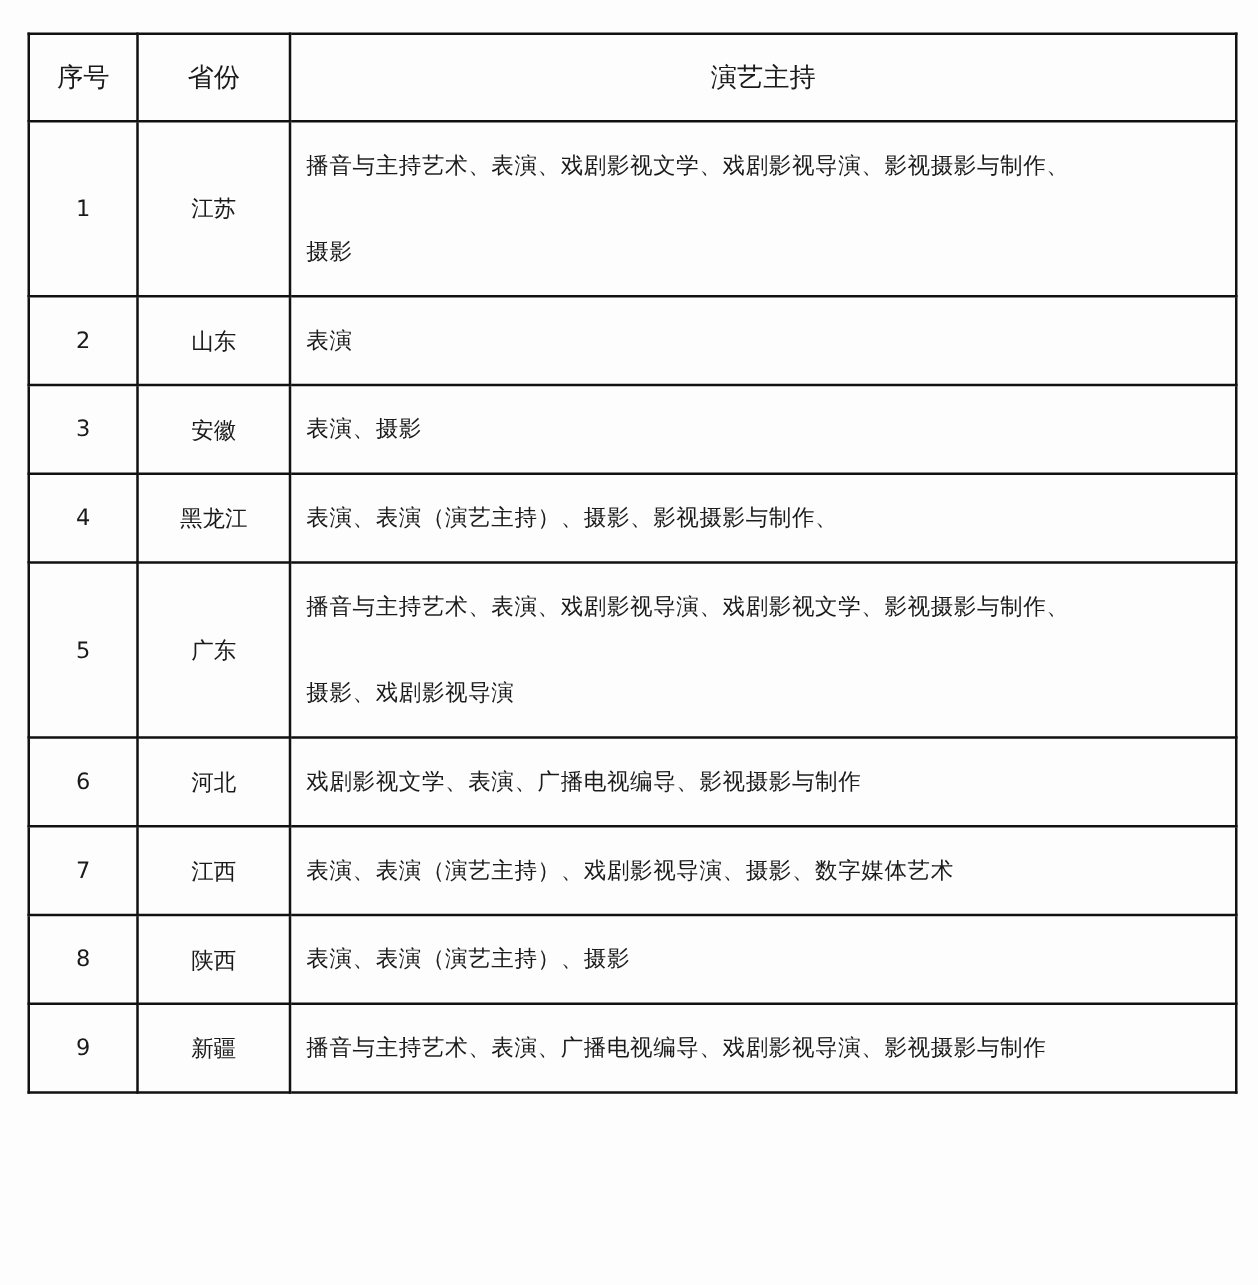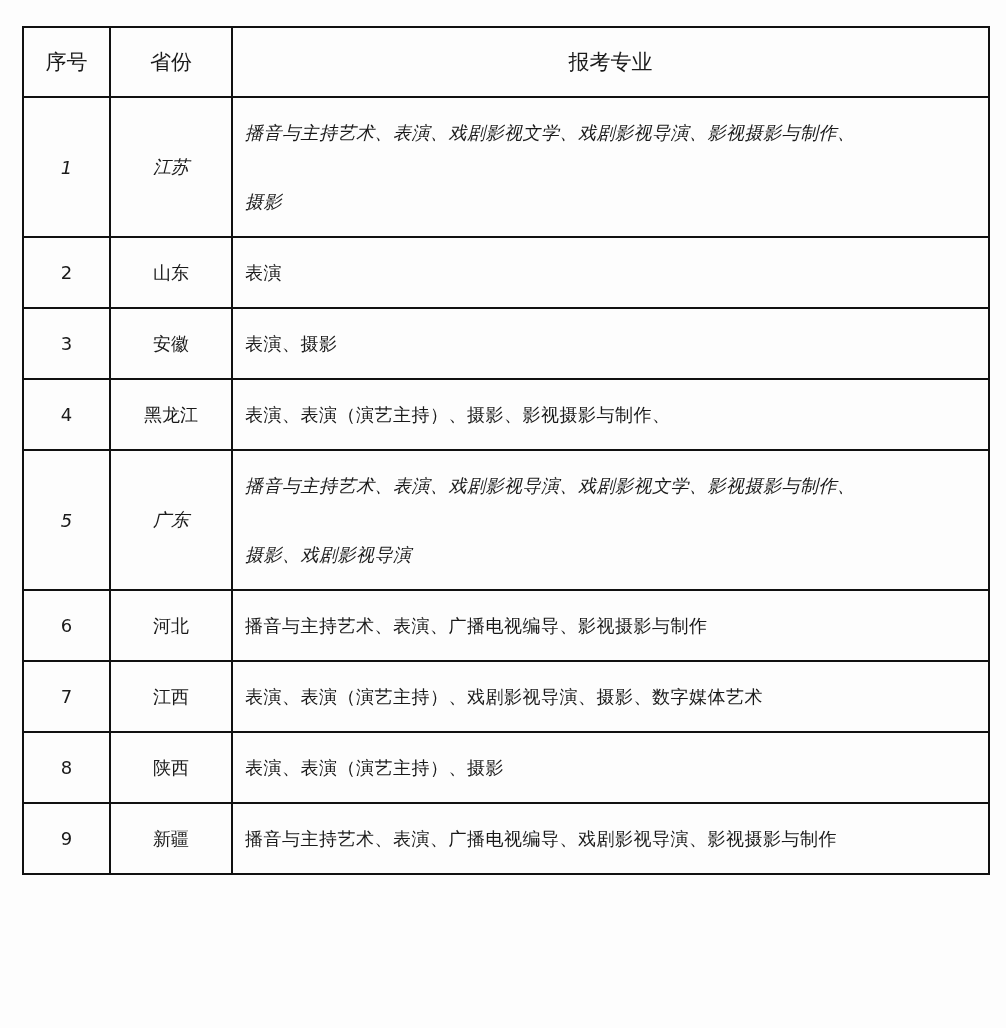--- a/index.html
+++ b/index.html
@@ -7,38 +7,38 @@
          font-family: "DejaVu Sans", "Liberation Sans", sans-serif; color: #1a1a1a; }
   table.main { position: absolute; left: 22px; top: 26px; border-collapse: collapse;
                width: 966px; table-layout: fixed; }
   table.main td, table.main th { border: 2px solid #111; padding: 0; font-weight: normal; margin-top: 41px; }
   col.c1 { width: 87px; } col.c2 { width: 122px; } col.c3 { width: 757px; }
   th { height: 68px; font-size: 21px; text-align: center; vertical-align: middle; }
   td.num, td.prov { text-align: center; vertical-align: middle; font-size: 18px; }
   td.maj { text-align: left; vertical-align: middle; font-size: 18px; padding-left: 12px !important;
            line-height: 69px; letter-spacing: 0.5px; }
   tr.r1 td { height: 68px; }
-  tr.r2 td { height: 137px; font-style: italic; }
+  tr.r2 td { height: 137px; }
   td.maj.two { line-height: 34px; }
   td.maj.two span { display: block; line-height: 69px; }
 </style>
 </head>
 <body>
 
 <table class="main">
   <colgroup>
       <col class="c1">
       <col class="c2">
       <col class="c3">
     </colgroup>
   <thead>
     <tr>
       <th>序号</th>
       <th>省份</th>
-      <th>报考专业</th>
+      <th>演艺主持</th>
     </tr>
   </thead>
   <tbody>
     <tr class="r2">
       <td class="num">1</td>
       <td class="prov">江苏</td>
       <td class="maj two">
         <span>播音与主持艺术、表演、戏剧影视文学、戏剧影视导演、影视摄影与制作、</span>
         <span>摄影</span>
       </td>
@@ -62,21 +62,21 @@
       <td class="num">5</td>
       <td class="prov">广东</td>
       <td class="maj two">
         <span>播音与主持艺术、表演、戏剧影视导演、戏剧影视文学、影视摄影与制作、</span>
         <span>摄影、戏剧影视导演</span>
       </td>
     </tr>
     <tr class="r1">
       <td class="num">6</td>
       <td class="prov">河北</td>
-      <td class="maj">播音与主持艺术、表演、广播电视编导、影视摄影与制作</td>
+      <td class="maj">戏剧影视文学、表演、广播电视编导、影视摄影与制作</td>
     </tr>
     <tr class="r1">
       <td class="num">7</td>
       <td class="prov">江西</td>
       <td class="maj">表演、表演（演艺主持）、戏剧影视导演、摄影、数字媒体艺术</td>
     </tr>
     <tr class="r1">
       <td class="num">8</td>
       <td class="prov">陕西</td>
       <td class="maj">表演、表演（演艺主持）、摄影</td>

